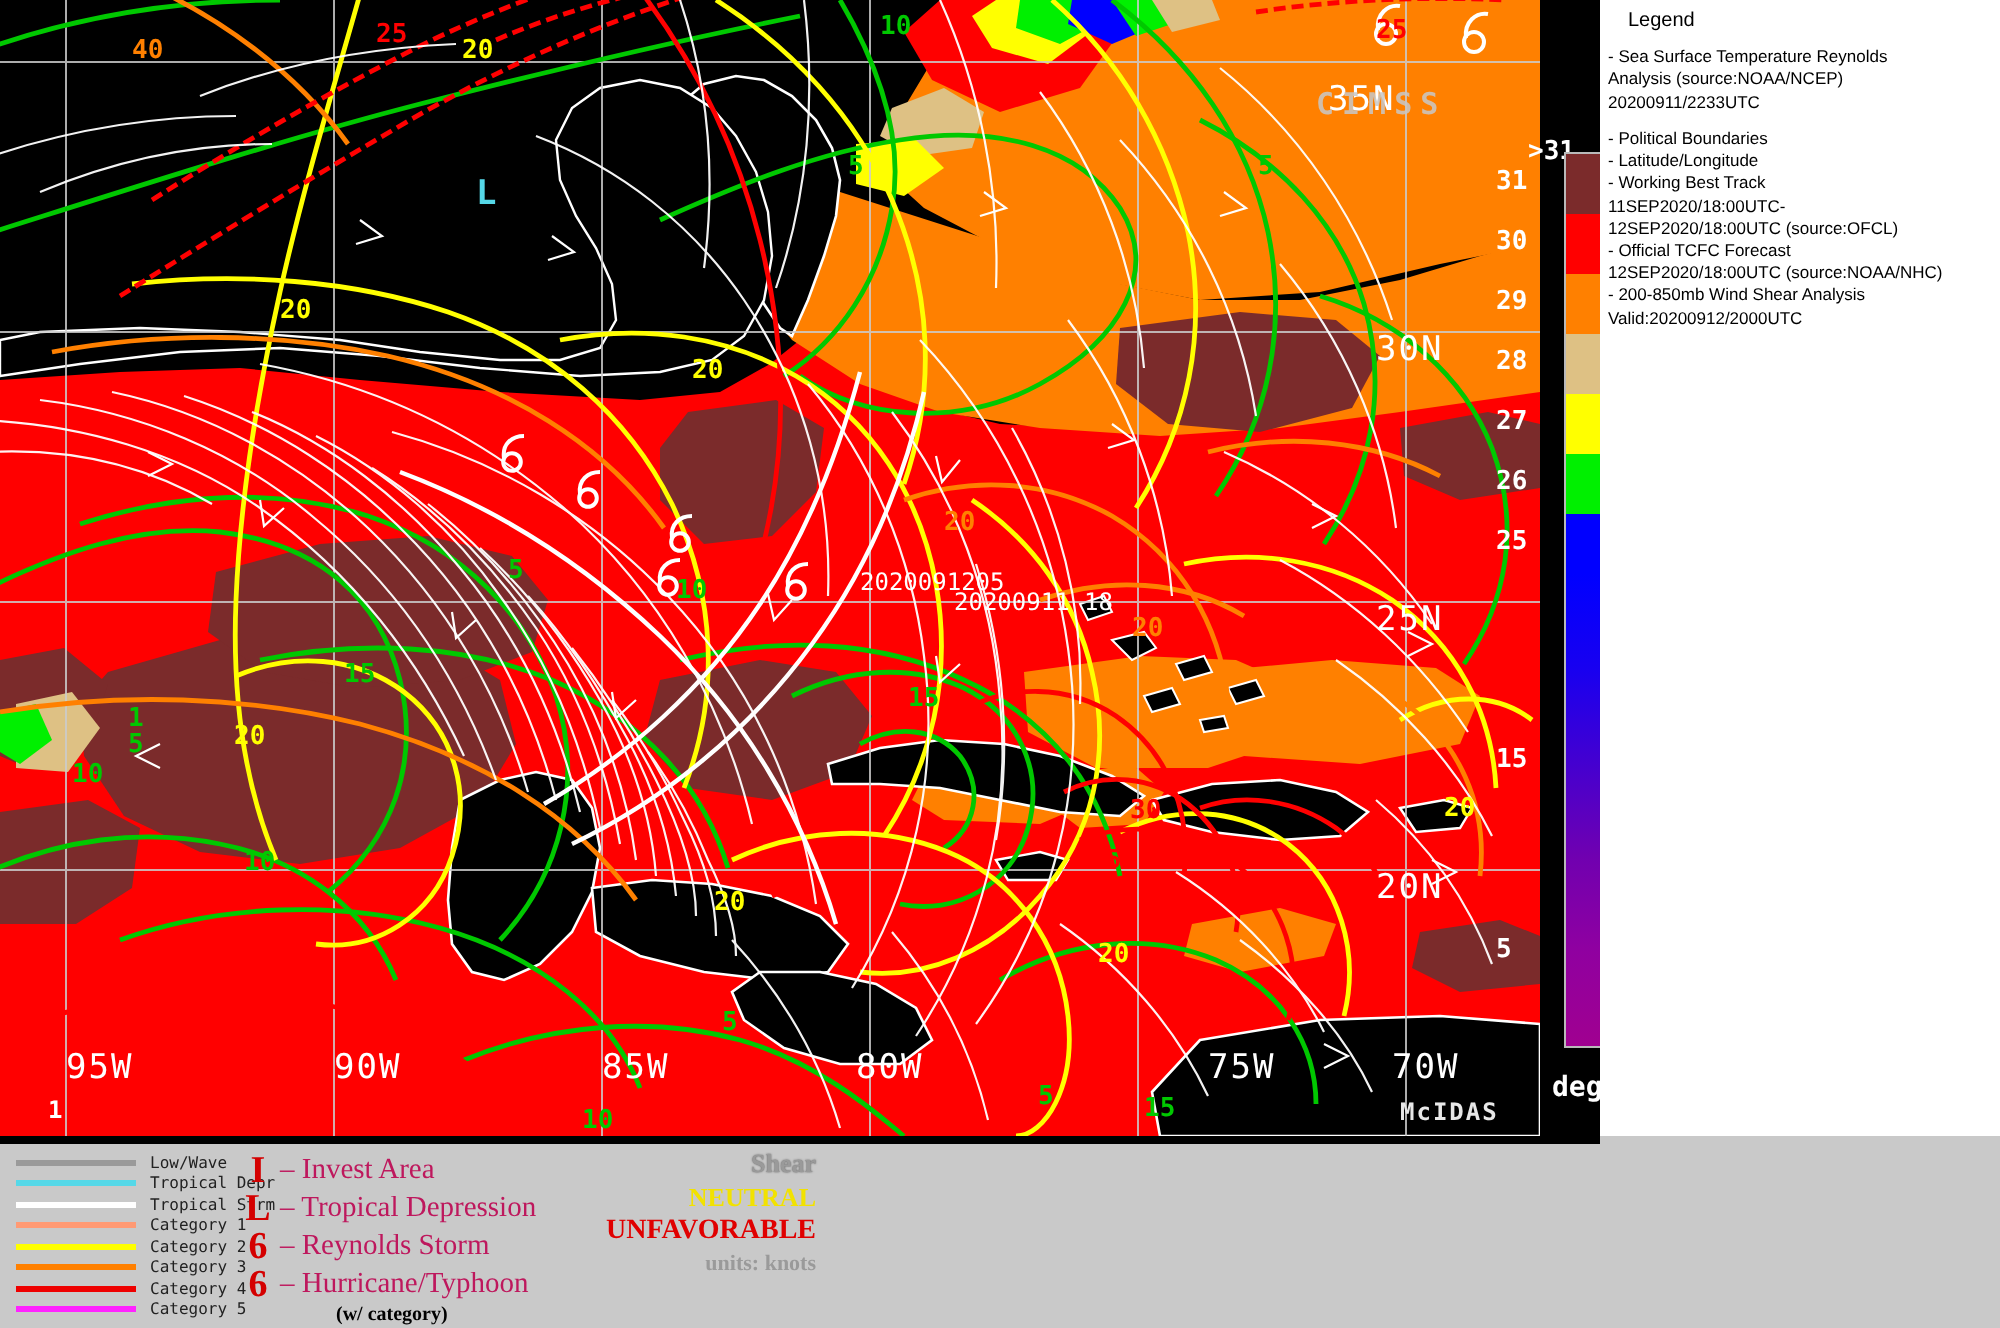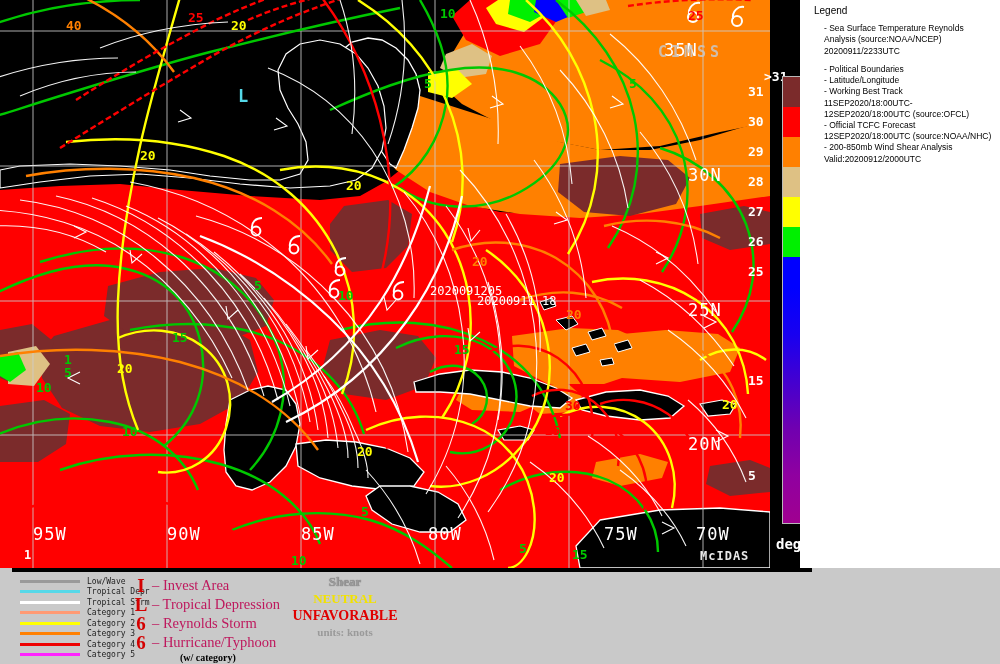--- a/index.html
+++ b/index.html
@@ -23,37 +23,37 @@
   .cbtick{position:absolute;left:34px;color:#fff;font-family:"DejaVu Sans Mono",monospace;
           font-size:13px;font-weight:bold;white-space:nowrap;transform:translateY(-50%);}
   #cbunits{position:absolute;left:6px;top:536px;color:#fff;font-family:"DejaVu Sans Mono",monospace;
            font-size:14px;font-weight:bold;}
 
   
   #legend{position:absolute;left:800px;top:0;width:200px;height:568px;background:#fff;
           color:#000;font-family:"Liberation Sans",sans-serif;font-size:8.5px;line-height:1.32;}
   #legend .ltitle{padding:4px 0 6px 14px;font-size:10px;}
   #legend .lblock{padding-left:4px;}
-  #legend .lline{white-space:nowrap;margin-left:20px;}
+  #legend .lline{white-space:nowrap;}
   #legend .lgap{height:7px;}
 
   
-  #bottom{position:absolute;left:12px;top:568px;width:800px;height:96px;background:#c9c9c9;}
+  #bottom{position:absolute;left:0;top:568px;width:800px;height:96px;background:#c9c9c9;}
   #bottom .strip{position:absolute;left:0;top:0;width:800px;height:4px;background:#000;}
   #tracklegend{position:absolute;left:8px;top:8px;}
   #tracklegend .row{display:flex;align-items:center;height:10.5px;}
   #tracklegend .sw{width:60px;height:3px;margin-right:7px;}
   #tracklegend .tl{font-family:"DejaVu Sans Mono",monospace;font-size:8px;color:#222;white-space:nowrap;}
   #symlegend{position:absolute;left:118px;top:8px;}
   #symlegend .srow{display:flex;align-items:center;height:19px;}
   #symlegend .sym{width:22px;text-align:center;color:#d40000;font-weight:bold;
                   font-family:"Liberation Serif",serif;font-size:19px;}
   #symlegend .sdesc{font-family:"Liberation Serif",serif;font-size:14.5px;color:#be185d;white-space:nowrap;}
   #symlegend .subnote{margin-left:50px;font-family:"Liberation Serif",serif;font-size:10px;font-weight:bold;}
-  #shearlegend{position:absolute;left:258px;top:6px;width:150px;text-align:center;}
+  #shearlegend{position:absolute;left:258px;top:6px;width:150px;text-align:right;}
   #shearlegend div{font-family:"Liberation Serif",serif;font-weight:bold;line-height:1.28;}
   .sh-title{font-size:13px;color:#9a9a9a;text-shadow:0 0 1px #555;}
   .sh-fav{font-size:14px;color:#00c000;}
   .sh-neu{font-size:13px;color:#f2e200;}
   .sh-unf{font-size:14px;color:#e00000;}
   .sh-units{font-size:11px;color:#9a9a9a;}
 </style>
 </head>
 <body>
 

